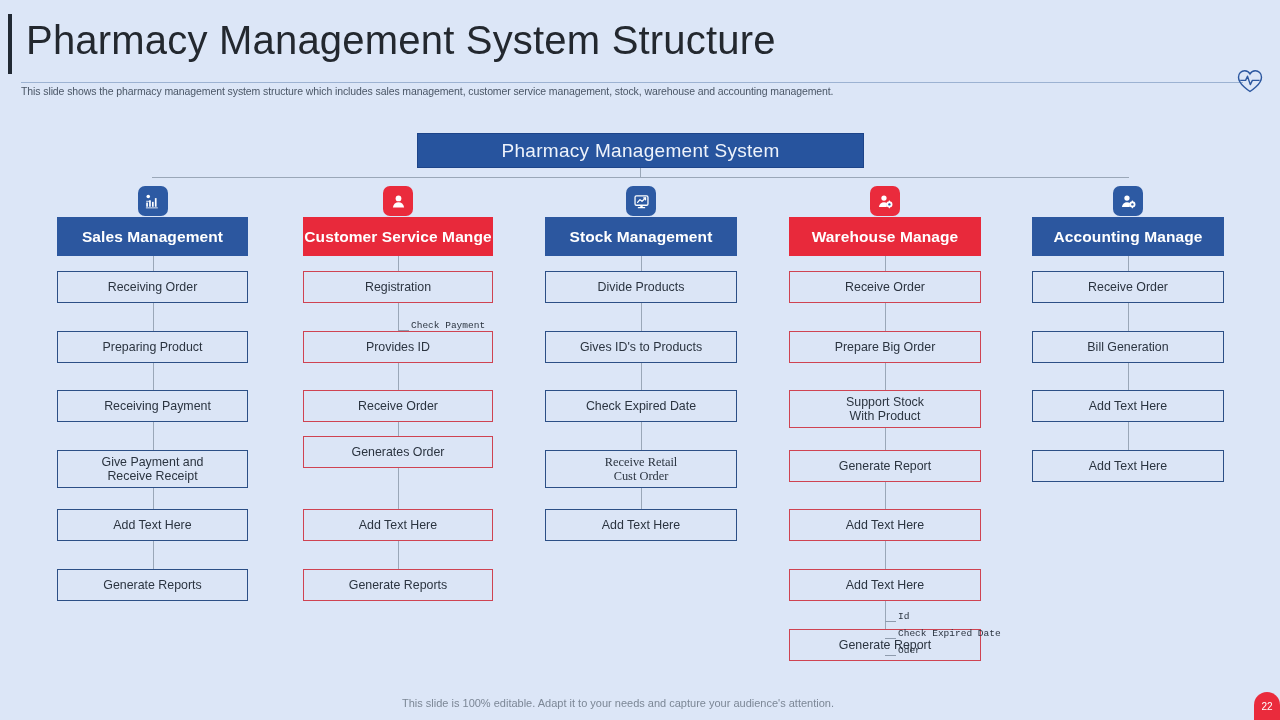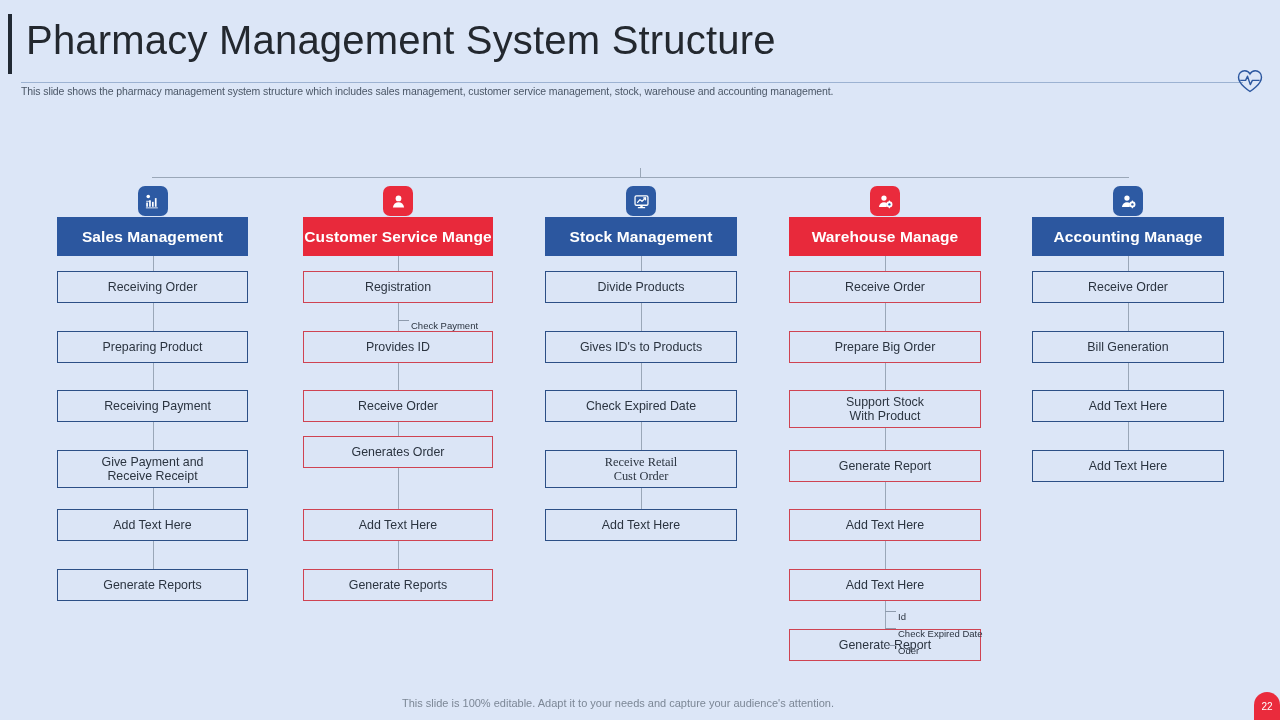--- a/index.html
+++ b/index.html
@@ -90,21 +90,21 @@
     color: #2b3440; font-size: 12.4px; line-height: 14px;
   }
 
   .col-spine {
     position: absolute; left: 50%; width: 1px;
     background: #9aa7b8; z-index: 1;
   }
 
   
   .branch {
-    position: absolute; display: flex; align-items: flex-start; z-index: 2;
+    position: absolute; display: flex; align-items: flex-end; z-index: 2; font-family: Liberation Mono, monospace;
   }
   .branch .tick { width: 11px; height: 1px; background: #8e9bad; }
   .branch span {
     font-size: 9.5px; color: #2b3440; white-space: nowrap; padding-left: 2px;
   }
 
   
   .footer-note {
     position: absolute; left: 402px; top: 697px;
     font-size: 11px; color: #7c8796; white-space: nowrap;
@@ -126,20 +126,23 @@
   <div class="left-accent"></div>
   <div class="title">Pharmacy Management System Structure</div>
   <div class="header-rule"></div>
   <div class="subtitle">This slide shows the pharmacy management system structure which includes sales management, customer service management, stock, warehouse and accounting management.</div>
 
   <svg class="logo" viewBox="0 0 28 26">
     <path d="M14 23.5 C14 23.5 2.5 16.5 2.5 9.2 C2.5 5.4 5.4 2.8 8.7 2.8 C11 2.8 13 4.1 14 6 C15 4.1 17 2.8 19.3 2.8 C22.6 2.8 25.5 5.4 25.5 9.2 C25.5 16.5 14 23.5 14 23.5 Z" fill="none" stroke="#2c579f" stroke-width="1.4"></path>
     <path d="M4.2 12.4 H9.6 L11.5 8.2 L14.3 16.6 L16.4 12.4 H23.6" fill="none" stroke="#2c579f" stroke-width="1.4" stroke-linejoin="round"></path>
   </svg>
 
+  <div class="root-box">
+    <span>Pharmacy Management System</span>
+  </div>
 
   <div class="conn v-stem-root"></div>
   <div class="conn h-bus"></div>
 
   <div id="columns-host">
       <div class="col" style="left: 57px; width: 191px;">
         <div class="col-icon blue">
           <svg viewBox="0 0 20 20" width="17" height="17">
         <circle cx="5" cy="4.2" r="2.1" fill="#ffffff"></circle>
         <path d="M2.6 9.2 h4.8 v1 H2.6z" fill="#ffffff"></path>

